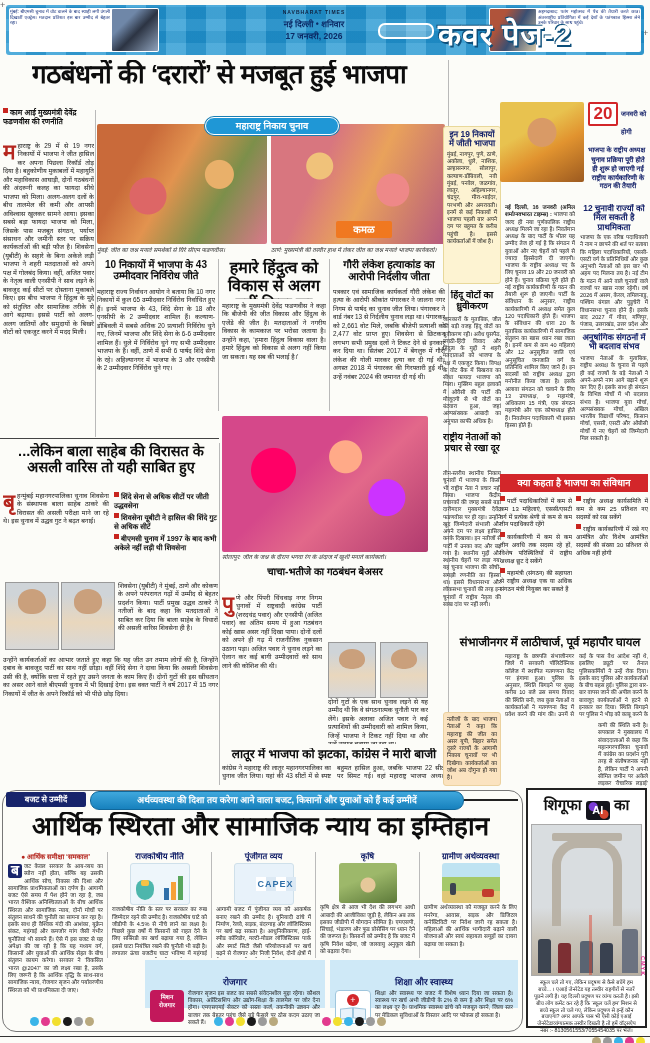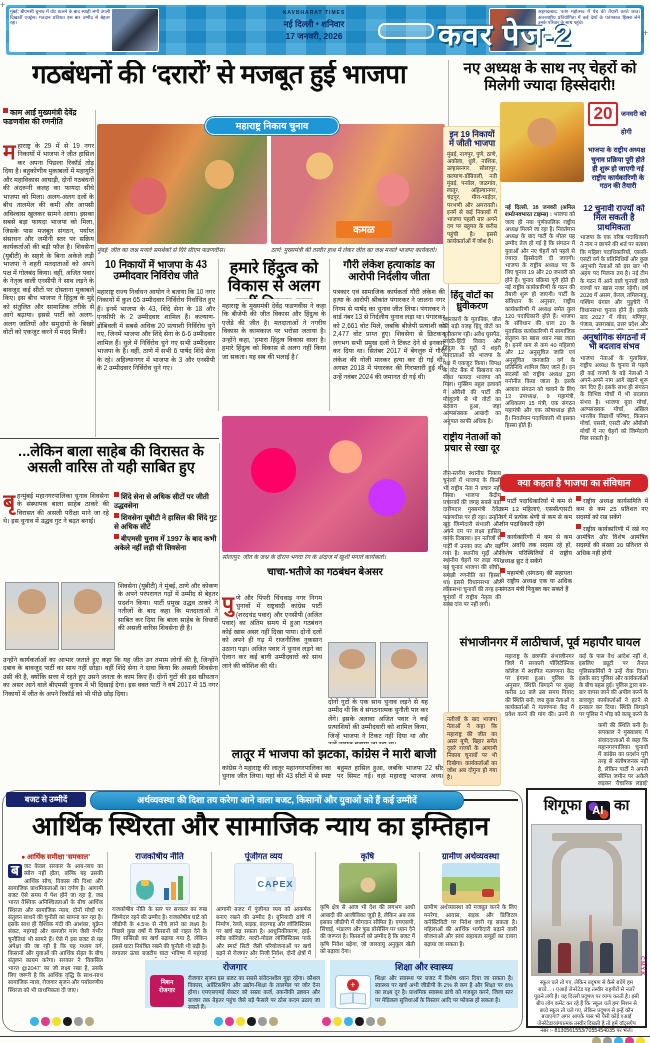--- a/index.html
+++ b/index.html
@@ -29,29 +29,29 @@
      border-radius:3px;}
   .promo{background:#fff;border-radius:2px;display:flex;gap:2px;padding:1px;box-sizing:border-box;}
   .promo .txt{font-size:4.6px;line-height:1.25;color:#15307c;text-align:justify;}
   .promo .img{flex:0 0 46px;border-radius:1px;}
   .pagetitle{color:#fff;font-weight:bold;font-size:30px;letter-spacing:1px;
      text-shadow:1.5px 1.5px 0 #0c4e7a,-1px -1px 0 #0c4e7a;}
   .bluebanner{background:#1f97d6;border:1.5px solid #fff;border-radius:9px;color:#fff;
      font-weight:bold;font-size:9.5px;text-align:center;line-height:15px;box-shadow:0 0 0 1px #1a7fb4;}
   .ybox{background:#fdf3d2;border:1px solid #e8d89a;border-radius:3px;padding:3px;box-sizing:border-box;}
   .pbox{background:#fbe3c0;border:1px solid #ecd2a0;border-radius:3px;padding:3px;box-sizing:border-box;}
-  .redhead{background:#d3262a;color:#fff;font-weight:bold;text-align:center;font-size:9.5px;line-height:18px;border-radius:6px;}
+  .redhead{background:#d3262a;color:#fff;font-weight:bold;text-align:center;font-size:9.5px;line-height:18px;border-radius:0;}
   .num20{display:inline-block;border:2px solid #d3262a;color:#d3262a;font-weight:bold;font-size:17px;
      line-height:20px;width:26px;text-align:center;border-radius:2px;float:left;margin:0 3px 1px 0;background:#fff;}
   .pill{background:linear-gradient(#3fa8dd,#1781bd);border-radius:9px;color:#fff;font-weight:bold;
      font-size:9px;line-height:17px;text-align:center;border:1px solid #10679a;}
   .tag{background:#17246b;color:#fff;font-weight:bold;font-size:8px;line-height:15px;text-align:center;border-radius:2px;}
   .budget-border{border:1px solid #777;border-radius:14px;}
   .colhead{font-size:8.4px;font-weight:bold;color:#17246b;text-align:center;line-height:1.1;margin-bottom:2px;}
-  .bluebox{background:#cfe9f7;border-radius:0;padding:3px 5px;box-sizing:border-box;}
+  .bluebox{background:#cfe9f7;border-radius:0;padding:18px 5px;box-sizing:border-box;}
   .bluebox .bt{font-size:9px;font-weight:bold;color:#17246b;text-align:center;line-height:1.1;}
   .aibox{border:2px solid #222;background:#fff;box-sizing:border-box;}
   .ai-tile{display:inline-block;width:24px;height:19px;background:#14141c;color:#fff;font-weight:bold;
      font-size:11px;text-align:center;line-height:19px;border-radius:3px;
      background-image:radial-gradient(circle at 30% 30%,#7a3bd6 0 4px,transparent 5px),radial-gradient(circle at 75% 70%,#d6452e 0 4px,transparent 5px);vertical-align:-4px;}
   .cmyk{writing-mode:vertical-rl;font-size:5.5px;color:#e0218a;font-weight:bold;letter-spacing:1px;}
   .arch{position:absolute;left:50%;transform:translateX(-50%);border:9px solid #b9b2a6;border-bottom:none;
      border-radius:26px 26px 0 0;background:transparent;}
   .fig{position:absolute;background:#3c4450;border-radius:3px 3px 0 0;}
   .portrait{background:linear-gradient(180deg,#cfd4d8 0 18%,#e9d7bd 60%,#d8d8d8 100%);border:1px solid #999;}
@@ -162,21 +162,20 @@
   <div class="abs" style="left:443px;top:290px;width:58px;">
     <div class="subhd clip" style="font-size:9.5px;height:24px;">हिंदू वोटों का ध्रुवीकरण</div>
     <div class="body-xs clip" style="height:112px;margin-top:2px;">जानकारों के मुताबिक, जीत की बड़ी वजह हिंदू वोटों का ध्रुवीकरण रही। अवैध घुसपैठ, मराठी-हिंदी विवाद और हिंदुत्व के मुद्दों ने शहरी मतदाताओं को भाजपा के पक्ष में एकजुट किया। विपक्ष के वोट बैंक में बिखराव का सीधा फायदा भाजपा को मिला। मुस्लिम बहुल इलाकों में ओवैसी की पार्टी की मौजूदगी से भी वोटों का बंटवारा हुआ, जहां अल्पसंख्यक आबादी का अनुपात काफी अधिक है।</div>
   </div>
   <div class="abs" style="left:443px;top:432px;width:58px;">
     <div class="subhd clip" style="font-size:9.5px;height:36px;">राष्ट्रीय नेताओं को प्रचार से रखा दूर</div>
     <div class="body-xs clip" style="height:156px;margin-top:2px;">तीन-स्तरीय स्थानीय निकाय चुनावों में भाजपा के किसी भी राष्ट्रीय नेता ने प्रचार नहीं किया। भाजपा केंद्रीय प्रचारकों की जगह सबसे बड़ा दारोमदार मुख्यमंत्री देवेंद्र फडणवीस पर ही रहा। उन्होंने खुद जिम्मेदारी संभाली और अपने दम पर लक्ष्य हासिल करके दिखाया। इन नतीजों से पार्टी में उनका कद और बढ़ गया है। स्थानीय मुद्दों और स्थानीय चेहरों पर लड़ा गया यह चुनाव भाजपा की सोची-समझी रणनीति का हिस्सा था। इससे विधानसभा और लोकसभा चुनावों की तरह इन चुनावों में राष्ट्रीय नेतृत्व की साख दांव पर नहीं लगी।</div>
   </div>
   <div class="abs pbox body-xs clip" style="left:443px;top:712px;width:58px;height:74px;">नतीजों के बाद भाजपा नेताओं ने कहा कि महाराष्ट्र की जीत का असर यूपी, बिहार समेत दूसरे राज्यों के आगामी निकाय चुनावों पर भी दिखेगा। कार्यकर्ताओं का जोश अब दोगुना हो गया है।</div>
 
-  <div class="abs subhd clip" style="left:452px;top:60px;width:196px;height:40px;font-size:15px;">नए अध्यक्ष के साथ नए चेहरों को मिलेगी ज्यादा हिस्सेदारी!</div>
   <div class="abs ph" style="left:500px;top:102px;width:84px;height:80px;background:
       radial-gradient(circle at 50% 38%,#d99a66 0 14px,transparent 15px),
       linear-gradient(150deg,#e8c24f 0 35%,#e1932f 60%,#9c5a20 100%);"></div>
   <div class="abs clip" style="left:588px;top:102px;width:60px;height:52px;">
     <span class="num20">20</span>
     <span style="font-size:6.6px;font-weight:bold;color:#17246b;line-height:1.3;">जनवरी को होगी भाजपा के राष्ट्रीय अध्यक्ष की घोषणा</span>
   </div>
   <div class="abs ctr clip" style="left:588px;top:156px;width:60px;height:44px;font-size:6.8px;font-weight:bold;color:#17246b;line-height:1.3;">चुनाव प्रक्रिया पूरी होते ही शुरू हो जाएगी नई राष्ट्रीय कार्यकारिणी के गठन की तैयारी</div>
 
   <div class="abs body-xs clip" style="left:505px;top:204px;width:70px;height:266px;">

